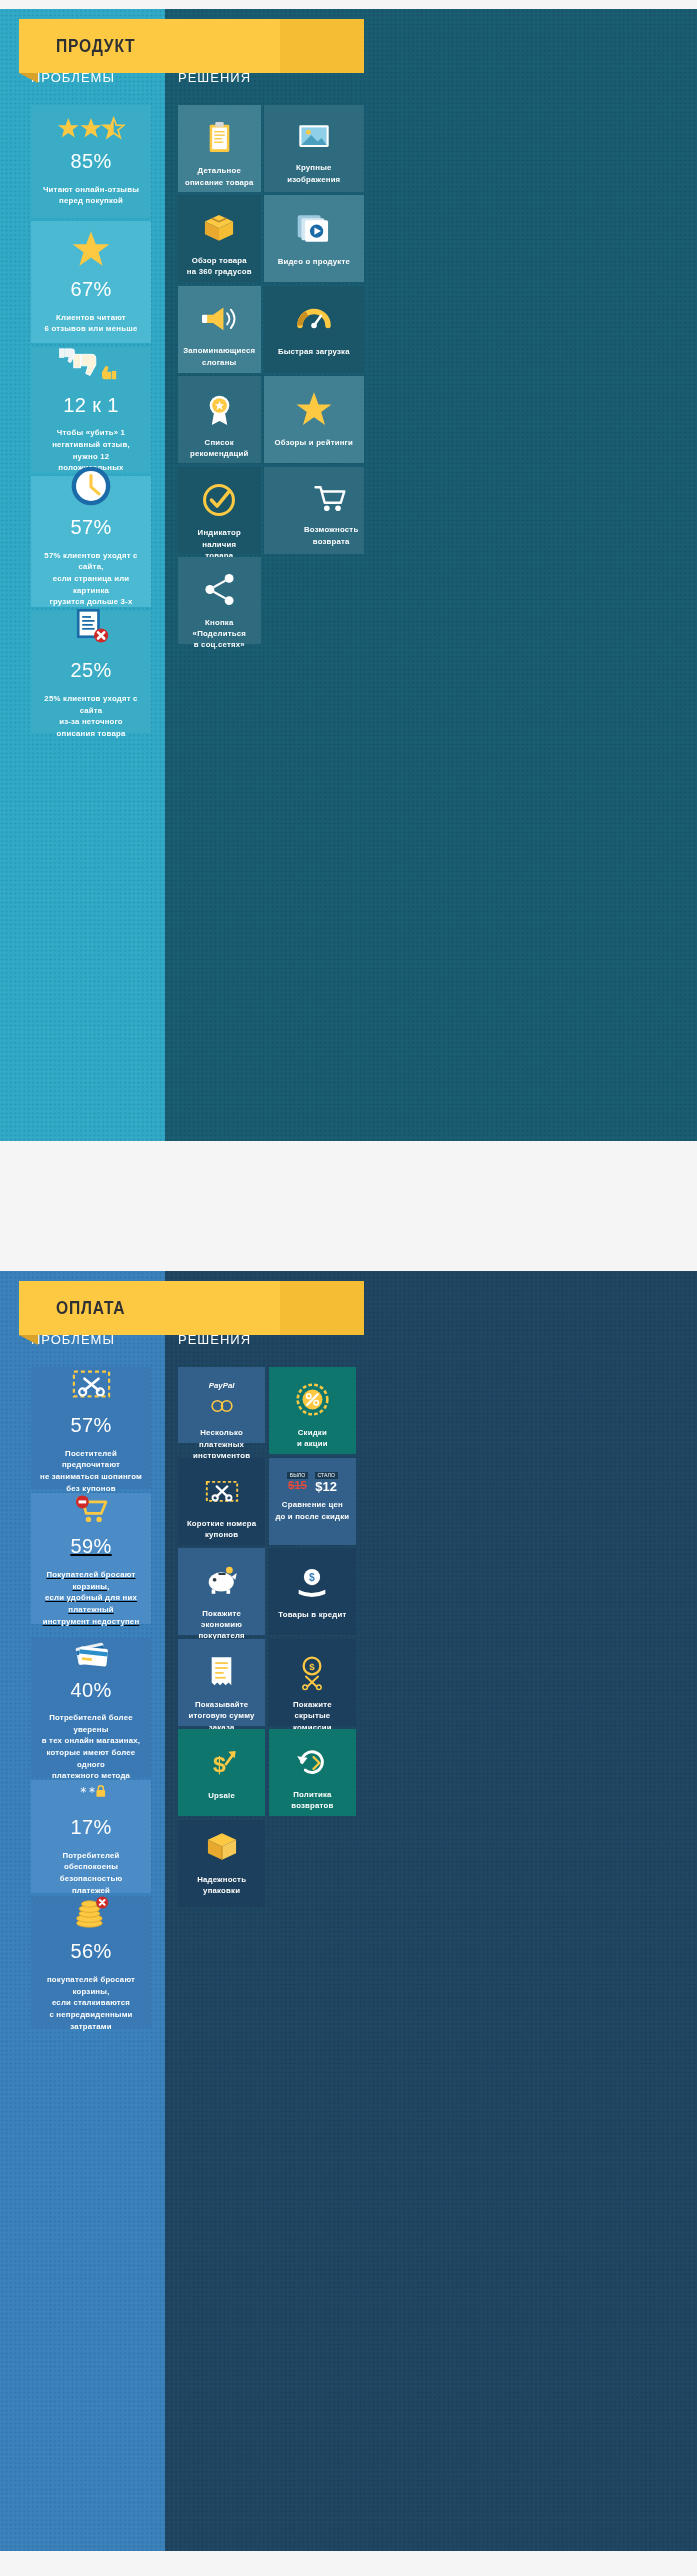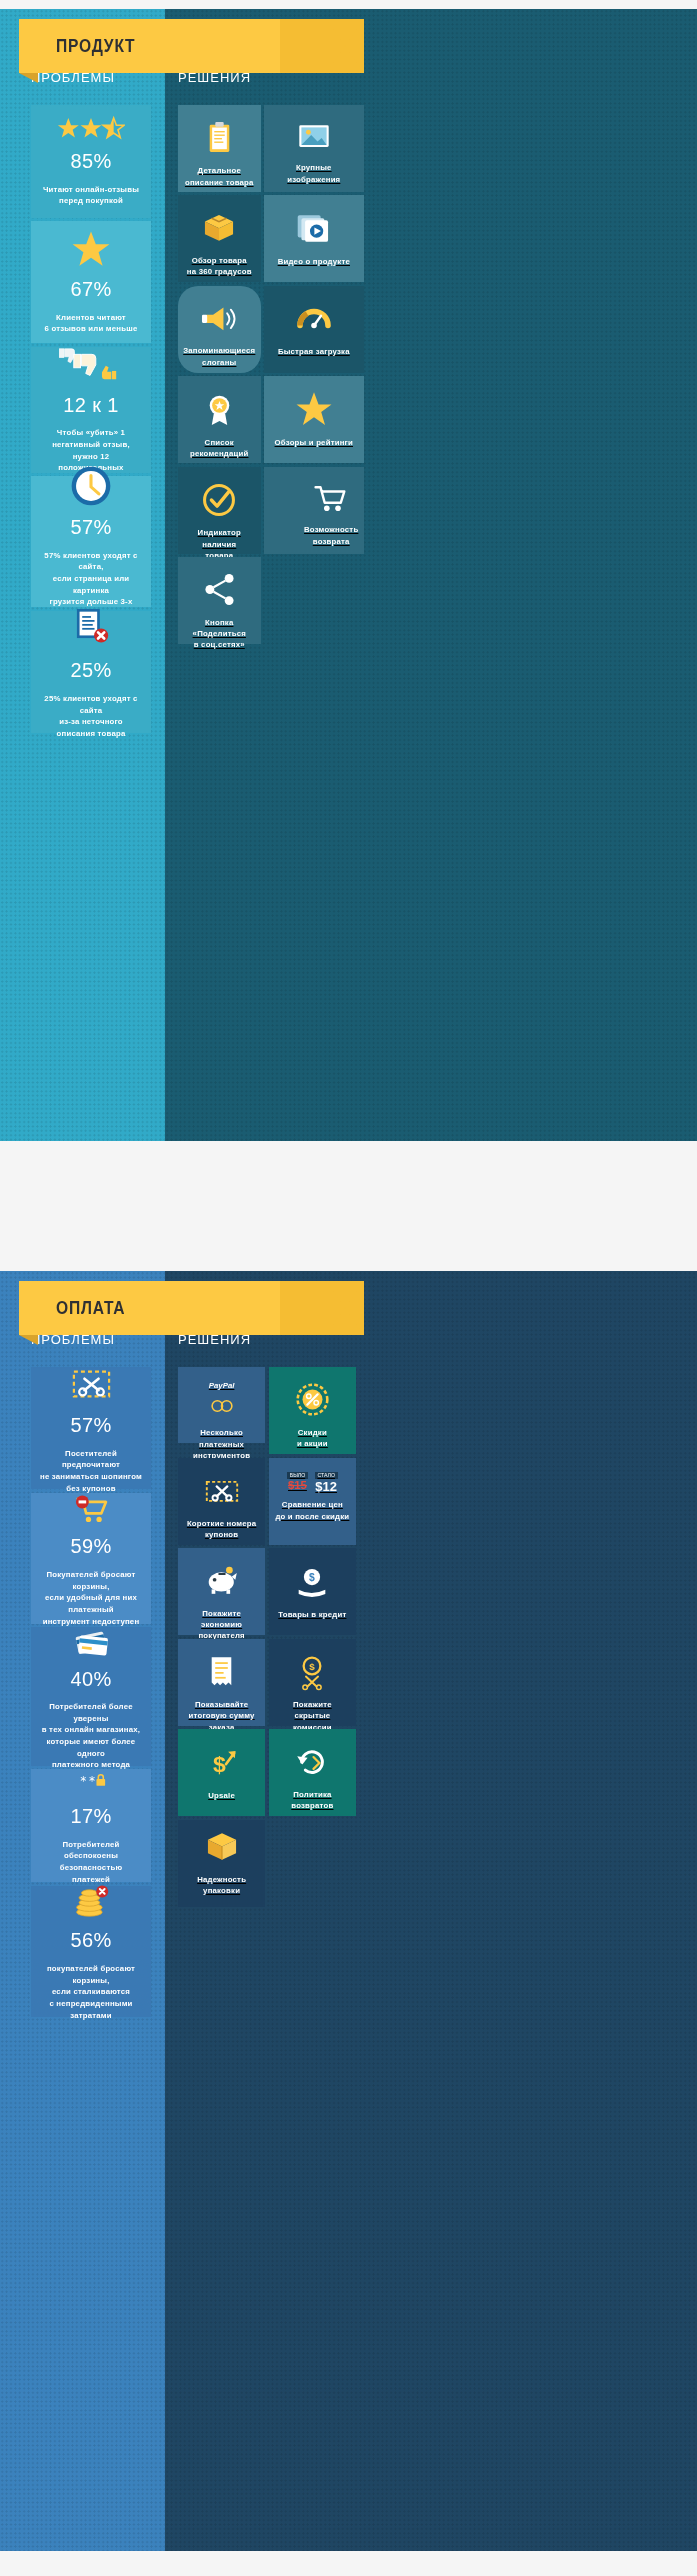--- a/index.html
+++ b/index.html
@@ -146,21 +146,20 @@
     white-space: pre-line;
   }
 
   
   .sol-grid {
     position: relative;
     z-index: 5;
     display: grid;
     grid-template-columns: 1fr 1fr;
     gap: 3.5px;
-    text-decoration: underline;
   }
   .sol-tile {
     display: flex;
     flex-direction: column;
     align-items: center;
     justify-content: flex-start;
     padding: 14px 5.2px 10.4px;
     text-align: center;
   }
   .st-icon {
@@ -328,21 +327,21 @@
               <svg width="38" height="37" viewBox="0 0 100 100">
                 <rect x="6" y="14" width="62" height="60" rx="5" fill="#9cc9dd"></rect>
                 <rect x="16" y="22" width="62" height="60" rx="5" fill="#d3e8f2"></rect>
                 <rect x="26" y="28" width="62" height="58" rx="5" fill="#ffffff"></rect>
                 <circle cx="57" cy="57" r="18" fill="#1b6ba8"></circle>
                 <path d="M51 47 L69 57 L51 67 Z" fill="#ffffff"></path>
               </svg>
             </div>
             <div class="st-label">Видео о продукте</div>
           </div>
-          <div class="sol-tile tint0" style="height: 87px; border-radius: 20px;">
+          <div class="sol-tile tint0" style="height: 87px;">
             <div class="st-icon">
               <svg width="40" height="37" viewBox="0 0 100 100">
                 <path d="M16 40 L16 62 L34 62 L62 82 L62 20 L34 40 Z" fill="#fdc943"></path>
                 <rect x="4" y="40" width="14" height="22" rx="3" fill="#ffffff"></rect>
                 <path d="M72 36 q12 14 0 30" stroke="#ffffff" stroke-width="5" fill="none" stroke-linecap="round"></path>
                 <path d="M82 26 q20 24 0 50" stroke="#ffffff" stroke-width="5" fill="none" stroke-linecap="round"></path>
               </svg>
             </div>
             <div class="st-label">Запоминающиеся
 слоганы</div>
@@ -441,21 +440,21 @@
                 </g>
                 <circle cx="30" cy="68" r="8" fill="none" stroke="#ffffff" stroke-width="5"></circle>
                 <circle cx="70" cy="68" r="8" fill="none" stroke="#ffffff" stroke-width="5"></circle>
               </svg>
             </div>
             <div class="pc-value">57%</div>
             <div class="pc-desc">Посетителей предпочитают
 не заниматься шопингом
 без купонов</div>
           </div>
-          <div class="problem-card even" style="height: 131px; margin-bottom: 3px;">
+          <div class="problem-card even" style="height: 131px; margin-bottom: 14px; text-decoration: underline;">
             <div class="pc-icon">
               <svg width="45" height="38" viewBox="0 0 100 100">
                 <path d="M14 26 L26 26 L36 64 L76 64 L88 34 L30 34" stroke="#fdc943" stroke-width="7" fill="none" stroke-linecap="round" stroke-linejoin="round"></path>
                 <circle cx="42" cy="80" r="7" fill="#fdc943"></circle>
                 <circle cx="70" cy="80" r="7" fill="#fdc943"></circle>
                 <circle cx="26" cy="34" r="17" fill="#cf2a27"></circle>
                 <rect x="16" y="30" width="20" height="8" fill="#ffffff"></rect>
               </svg>
             </div>
             <div class="pc-value">59%</div>

